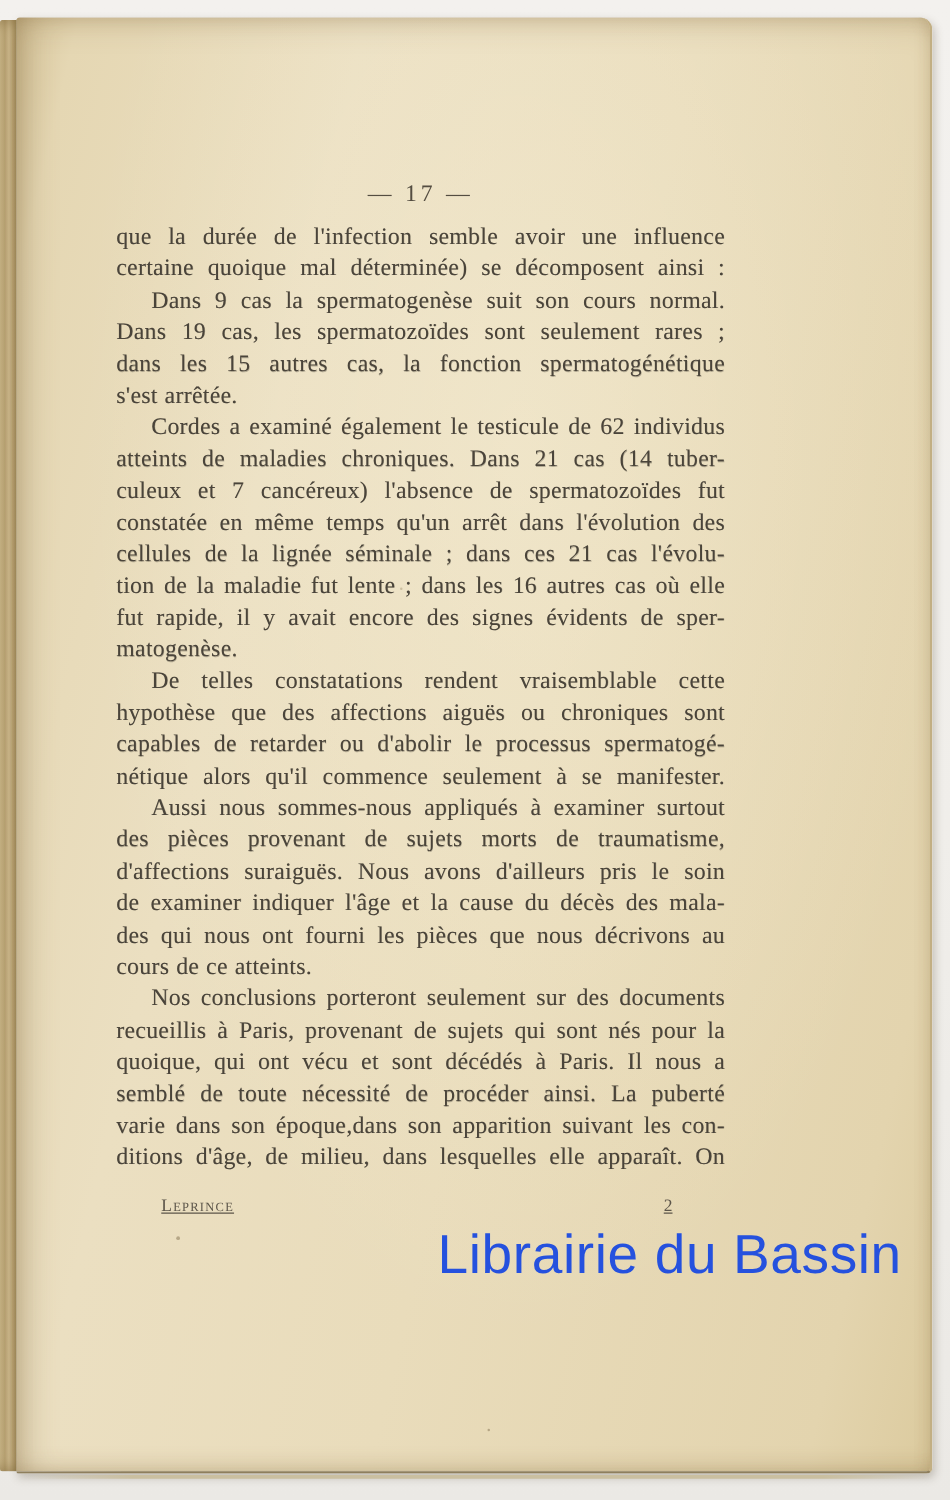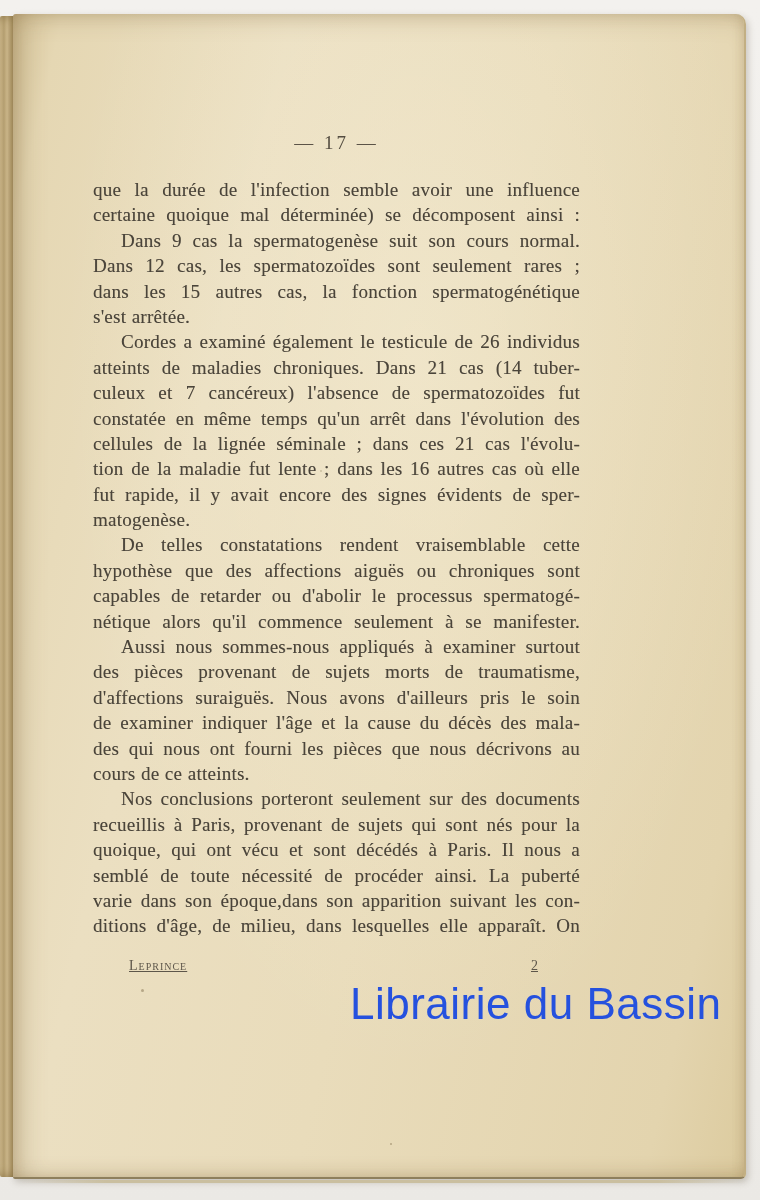--- a/index.html
+++ b/index.html
@@ -31,21 +31,21 @@
       2px 3px 7px rgba(90,80,60,.28);
     border-right:2px solid #c2af83;
     border-bottom:2px solid #8e7f5d;
   }
   .page::after{ 
     content:"";position:absolute;left:6px;right:-2px;bottom:-6px;height:3px;
     background:linear-gradient(90deg,transparent,#cabfa0 12%,#cabfa0 88%,transparent);
     border-radius:2px;
   }
   .page-number{
-    position:absolute;top:118px;left:80px;width:487px;
+    position:absolute;top:131px;left:80px;width:487px;
     text-align:center;font-size:19px;letter-spacing:3px;color:#544d41;
   }
   .text-block{position:absolute;top:163px;left:80px;width:487px;}
   .line{
     height:25.4px;line-height:25.4px;font-size:19px;color:#4a443a;
     letter-spacing:.25px;word-spacing:.5px;
     text-align:justify;text-align-last:justify;overflow:hidden;
     text-shadow:.3px .3px .4px rgba(74,68,58,.35);
   }
   .line.indent{text-indent:28px;}
@@ -76,24 +76,24 @@
 <div class="scene">
   <div class="book-edge"></div>
 
   <div class="page">
     <div class="page-number">— 17 —</div>
 
     <div class="text-block">
         <div class="line">que la durée de l'infection semble avoir une influence</div>
         <div class="line">certaine quoique mal déterminée) se décomposent ainsi :</div>
         <div class="line indent">Dans 9 cas la spermatogenèse suit son cours normal.</div>
-        <div class="line">Dans 12 cas, les spermatozoïdes sont seulement rares ;</div>
+        <div class="line">Dans 19 cas, les spermatozoïdes sont seulement rares ;</div>
         <div class="line">dans les 15 autres cas, la fonction spermatogénétique</div>
         <div class="line endline">s'est arrêtée.</div>
-        <div class="line indent">Cordes a examiné également le testicule de 26 individus</div>
+        <div class="line indent">Cordes a examiné également le testicule de 62 individus</div>
         <div class="line">atteints de maladies chroniques. Dans 21 cas (14 tuber-</div>
         <div class="line">culeux et 7 cancéreux) l'absence de spermatozoïdes fut</div>
         <div class="line">constatée en même temps qu'un arrêt dans l'évolution des</div>
         <div class="line">cellules de la lignée séminale ; dans ces 21 cas l'évolu-</div>
         <div class="line">tion de la maladie fut lente ; dans les 16 autres cas où elle</div>
         <div class="line">fut rapide, il y avait encore des signes évidents de sper-</div>
         <div class="line endline">matogenèse.</div>
         <div class="line indent">De telles constatations rendent vraisemblable cette</div>
         <div class="line">hypothèse que des affections aiguës ou chroniques sont</div>
         <div class="line">capables de retarder ou d'abolir le processus spermatogé-</div>

